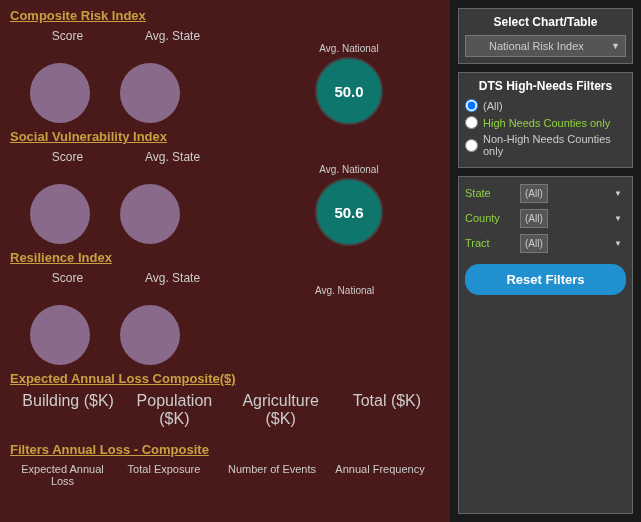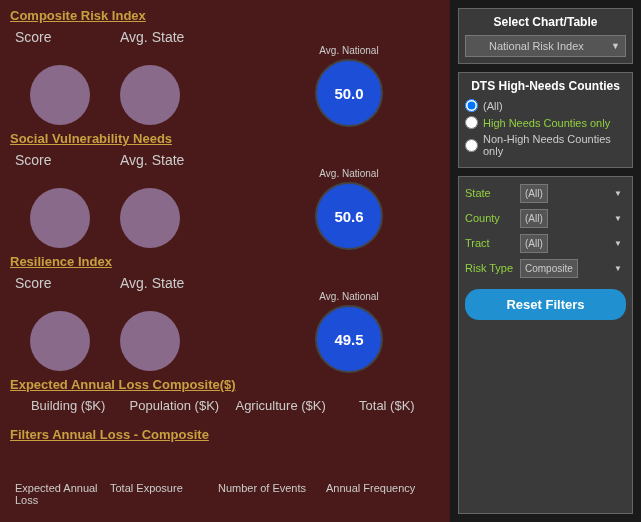--- a/index.html
+++ b/index.html
@@ -215,66 +215,67 @@
     .nat-label {
       font-size: 10px;
       color: #ccc;
       margin-bottom: 3px;
     }
 
     .nat-circle {
       width: 68px;
       height: 68px;
       border-radius: 50%;
-      background: #1d4ed8;
+      background: #0f766e;
       border: 2px solid #444;
       display: flex;
       align-items: center;
       justify-content: center;
       font-size: 15px;
       font-weight: bold;
       color: #fff;
     }
 
     .two-labels {
       display: flex;
       margin-left: 5px;
       gap: 0px;
     }
 
     .lbl {
-      font-size: 14px;
+      font-size: 12px;
       color: #ccc;
       width: 105px;
+      text-align: center;
     }
 
     .eal-col-headers {
       display: flex;
       margin-top: 4px;
       margin-left: 5px;
     }
 
     .eal-col {
       width: 108px;
-      font-size: 13px;
+      font-size: 16px;
       color: #ccc;
       text-align: center;
     }
 
     .eal2-col-headers {
       display: flex;
       margin-top: 4px;
       margin-left: 5px;
     }
 
     .eal2-col {
       width: 108px;
       font-size: 11px;
       color: #ccc;
-      margin-top: 34px;
+      text-align: center;
     }
 
     .eal2-col.narrow {
       width: 95px;
     }
   </style>
 </head>
 <body>
 
 <div class="main-panel">
@@ -291,21 +292,21 @@
       <div class="nat-avg-group">
         <div class="nat-label">Avg. National</div>
         <div class="nat-circle">
           <span>50.0</span>
         </div>
       </div>
     </div>
   </div>
 
   <div class="section-block">
-    <div class="section-title">Social Vulnerability Needs</div>
+    <div class="section-title">Social Vulnerability Index</div>
     <div class="two-labels">
       <div class="lbl">Score</div>
       <div class="lbl">Avg. State</div>
     </div>
     <div class="circles-row">
       <div class="circle" style="margin-right: 30px; margin-left: 15px;"></div>
       <div class="circle"></div>
       <div class="nat-avg-group">
         <div class="nat-label">Avg. National</div>
         <div class="nat-circle">
@@ -319,23 +320,20 @@
     <div class="section-title">Resilience Index</div>
     <div class="two-labels">
       <div class="lbl">Score</div>
       <div class="lbl">Avg. State</div>
     </div>
     <div class="circles-row">
       <div class="circle" style="margin-right: 30px; margin-left: 15px;"></div>
       <div class="circle"></div>
       <div class="nat-avg-group">
         <div class="nat-label">Avg. National</div>
-        <div class="nat-circle">
-          <span>49.5</span>
-        </div>
       </div>
     </div>
   </div>
 
   <div class="eal-section">
     <div class="section-title">Expected Annual Loss Composite($)</div>
     <div class="eal-col-headers">
       <div class="eal-col">Building ($K)</div>
       <div class="eal-col">Population ($K)</div>
       <div class="eal-col">Agriculture ($K)</div>
@@ -362,21 +360,21 @@
     <div class="dropdown-wrapper">
       <select class="dropdown">
         <option>National Risk Index</option>
         <option>State Risk Index</option>
         <option>County Risk Index</option>
       </select>
     </div>
   </div>
 
   <div class="dts-box">
-    <div class="dts-title">DTS High-Needs Counties</div>
+    <div class="dts-title">DTS High-Needs Filters</div>
     <label class="radio-item">
       <input type="radio" name="dts" value="all" checked="" style="">
       <span class="radio-label-all">(All)</span>
     </label>
     <label class="radio-item">
       <input type="radio" name="dts" value="high" style="">
       <span class="radio-label-high">High Needs Counties only</span>
     </label>
     <label class="radio-item">
       <input type="radio" name="dts" value="non" style="">
@@ -402,24 +400,16 @@
       </div>
     </div>
     <div class="filter-row">
       <span class="filter-label">Tract</span>
       <div class="filter-dropdown-wrapper">
         <select class="filter-dropdown">
           <option>(All)</option>
         </select>
       </div>
     </div>
-    <div class="filter-row">
-      <span class="filter-label">Risk Type</span>
-      <div class="filter-dropdown-wrapper">
-        <select class="filter-dropdown">
-          <option>Composite</option>
-        </select>
-      </div>
-    </div>
     <button class="reset-btn">Reset Filters</button>
   </div>
 
 </div>
 
 </body></html>

